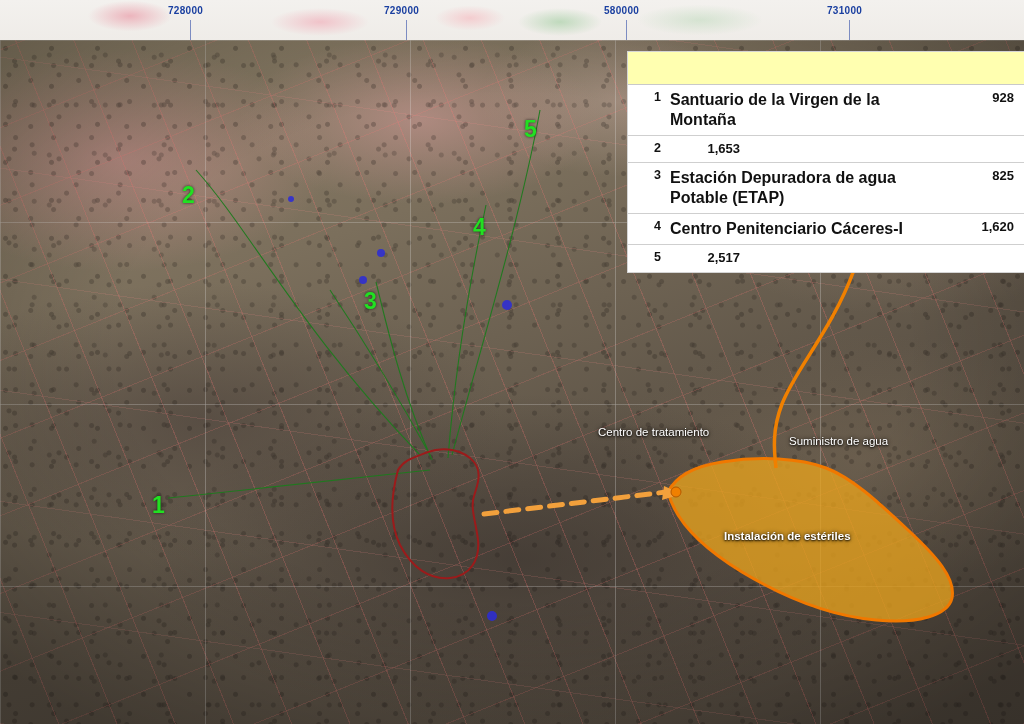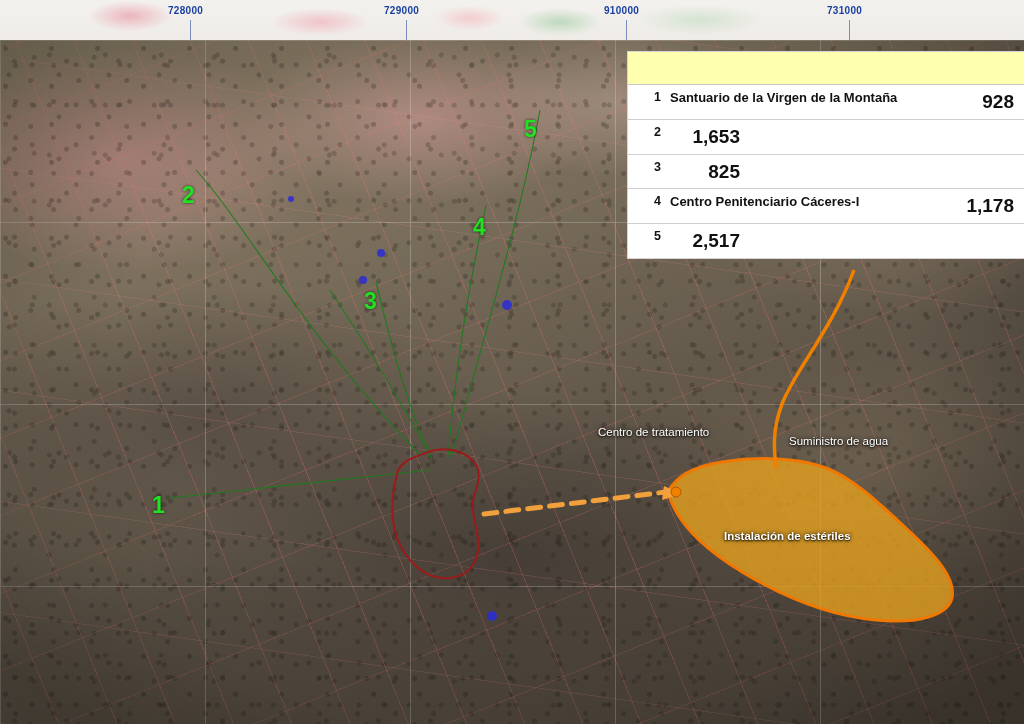--- a/index.html
+++ b/index.html
@@ -154,50 +154,50 @@
     flex: 0 0 34px;
     font-size: 12.5px;
     font-weight: bold;
     color: #111;
     text-align: left;
     padding-left: 18px;
     box-sizing: border-box;
   }
   .legend-name {
     flex: 1 1 auto;
-    font-size: 13px;
+    font-size: 16px;
     font-weight: bold;
     color: #111;
     line-height: 1.25;
     padding-right: 10px;
   }
   .legend-value {
     flex: 0 0 70px;
     text-align: right;
-    font-size: 19px;
+    font-size: 13px;
     font-weight: bold;
     color: #111;
     line-height: 1.25;
   }
 
   
   #overlay { position: absolute; left: 0; top: 0; width: 1024px; height: 724px; }
 </style>
 </head>
 <body>
 
 <div id="stage">
 
   <div id="coord-strip">
     <div id="coord-strip-map"></div>
     <div class="coord-label" style="left:168px;">728000</div>
     <div class="coord-tick" style="left:190px;"></div>
     <div class="coord-label" style="left:384px;">729000</div>
     <div class="coord-tick" style="left:406px;"></div>
-    <div class="coord-label" style="left:604px;">910000</div>
+    <div class="coord-label" style="left:604px;">580000</div>
     <div class="coord-tick" style="left:626px;"></div>
     <div class="coord-label" style="left:827px;">731000</div>
     <div class="coord-tick" style="left:849px;"></div>
   </div>
 
   <div id="map">
     <div id="map-base"></div>
     <div id="map-speckle"></div>
     <div id="map-parcels"></div>
     <div id="map-grid"></div>
@@ -260,27 +260,28 @@
       <div class="legend-value">928</div>
     </div>
 
     <div class="legend-row">
       <div class="legend-id">2</div>
       <div class="legend-value">1,653</div>
     </div>
 
     <div class="legend-row">
       <div class="legend-id">3</div>
+      <div class="legend-name">Estación Depuradora de agua Potable (ETAP)</div>
       <div class="legend-value">825</div>
     </div>
 
     <div class="legend-row">
       <div class="legend-id">4</div>
       <div class="legend-name">Centro Penitenciario Cáceres-I</div>
-      <div class="legend-value">1,178</div>
+      <div class="legend-value">1,620</div>
     </div>
 
     <div class="legend-row">
       <div class="legend-id">5</div>
       <div class="legend-value">2,517</div>
     </div>
   </div>
 
 </div>
 

